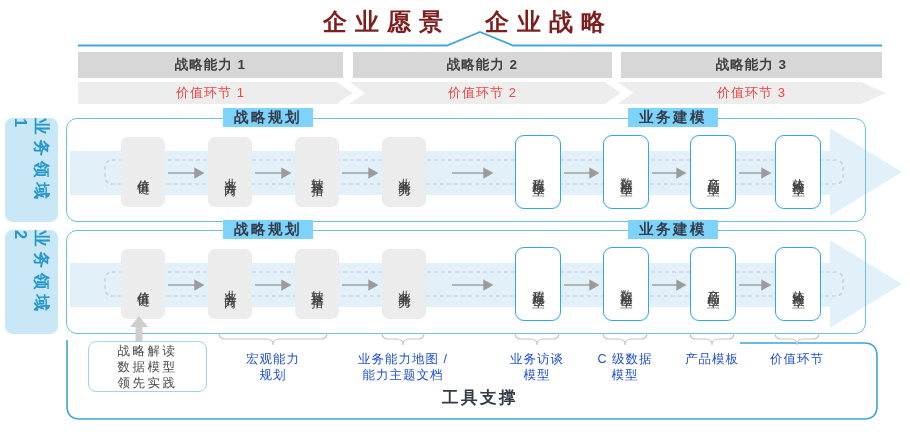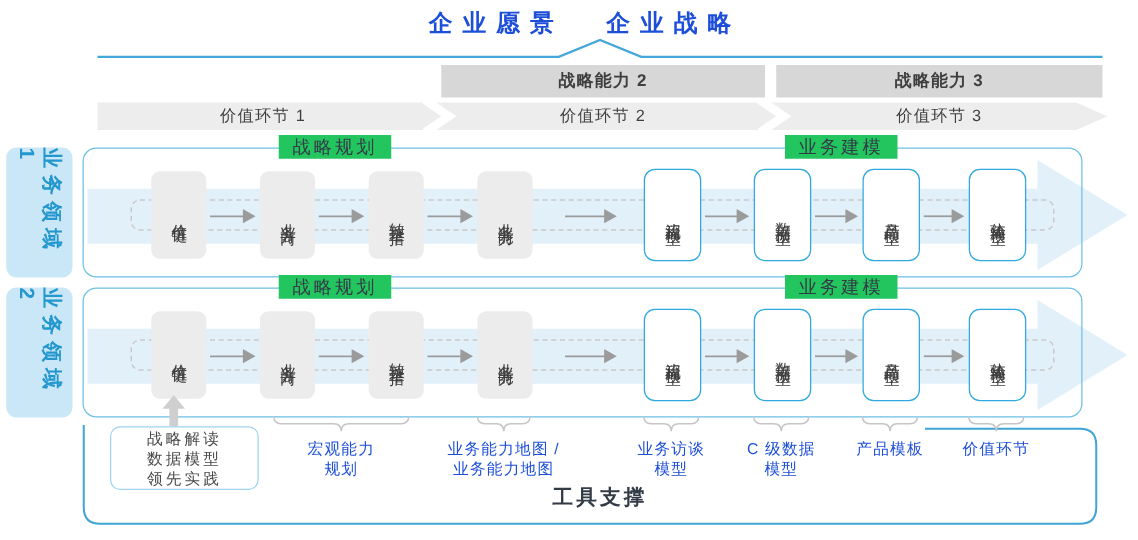--- a/index.html
+++ b/index.html
@@ -5,40 +5,40 @@
   * { margin: 0; padding: 0; box-sizing: border-box; }
   body { background: #fff; font-family: "Liberation Sans", sans-serif; }
   .canvas { position: relative; width: 910px; height: 432px; background: #fff; overflow: hidden; }
   svg.layer { position: absolute; left: 0; top: 0; pointer-events: none; }
   #bg-layer { z-index: 0; }
   #top-layer { z-index: 5; }
 
   
   .title-row { position: absolute; left: 0; top: 6px; width: 910px; display: flex;
                justify-content: center; gap: 34px; transform: translateX(13px); z-index: 2; }
-  .title-row span { color: #1d4ed8; font-size: 19px; font-weight: bold; letter-spacing: 8px; }
+  .title-row span { color: #7f1d1d; font-size: 24px; font-weight: bold; letter-spacing: 8px; }
 
   
   .cap-seg { position: absolute; top: 52px; height: 26px; background: #d7d7d7;
              color: #3e3e3e; font-size: 13.5px; font-weight: 600; letter-spacing: 1px;
              text-align: center; line-height: 26px; z-index: 1; }
-  .val-lab { position: absolute; top: 82px; height: 22px; color: #404040; font-size: 13px;
+  .val-lab { position: absolute; top: 82px; height: 22px; color: #ef4444; font-size: 13px;
              letter-spacing: 1px; text-align: center; line-height: 22px; z-index: 2; }
 
   
   .domain { position: absolute; left: 5px; width: 53px; height: 104px; background: #c9e7f6;
             border-radius: 8px; display: flex; align-items: center; justify-content: center; z-index: 1; }
   .domain span { writing-mode: vertical-rl; text-orientation: sideways; color: #2497cf;
                  font-size: 16.5px; font-weight: bold; letter-spacing: 5px; }
 
   
   .row-panel { position: absolute; left: 66px; width: 800px; height: 104px;
                border: 1.5px solid #6cc0e5; border-radius: 11px; z-index: 1; background: transparent; }
-  .panel-title { position: absolute; top: -11px; transform: translateX(-50%); background: #22c55e;
-                 padding: 0 11px; color: #333b46; font-size: 14.5px; font-weight: normal;
+  .panel-title { position: absolute; top: -11px; transform: translateX(-50%); background: #7dd3fc;
+                 padding: 0 11px; color: #333b46; font-size: 14.5px; font-weight: bold;
                  letter-spacing: 2.5px; white-space: nowrap; text-align: right; }
   .pbox { position: absolute; display: flex; align-items: center; justify-content: center; z-index: 2; }
   .pbox span { writing-mode: vertical-rl; text-orientation: upright; color: #3f3f3f;
                font-size: 12.5px; letter-spacing: 2px; }
   .pbox.g { top: 18px; width: 44px; height: 70px; background: #ececec; border-radius: 7px; }
   .pbox.b { top: 16px; width: 46px; height: 74px; background: #fff;
             border: 1.4px solid #2fa9df; border-radius: 9px; }
 
   
   .practice-box { position: absolute; left: 88px; top: 341px; width: 119px; height: 51px;
@@ -99,20 +99,21 @@
       <line x1="739" y1="285" x2="762" y2="285"></line>
         <polygon points="762,280.5 770,285 762,289.5"></polygon>
     </g>
   </svg>
 
   <div class="title-row">
     <span>企业愿景</span>
     <span>企业战略</span>
   </div>
 
+  <div class="cap-seg" style="left:78px;width:265px;">战略能力 1</div>
   <div class="cap-seg" style="left:353px;width:259px;">战略能力 2</div>
   <div class="cap-seg" style="left:621px;width:261px;">战略能力 3</div>
 
   <div class="val-lab" style="left:78px;width:265px;">价值环节 1</div>
   <div class="val-lab" style="left:353px;width:259px;">价值环节 2</div>
   <div class="val-lab" style="left:621px;width:261px;">价值环节 3</div>
 
   <div class="domain" style="top:118px;">
     <span>业务领域 1</span>
   </div>
@@ -196,21 +197,21 @@
     <span>数据模型</span>
     <span>领先实践</span>
   </div>
 
   <div class="ann" style="left:273px;">
     <div>宏观能力</div>
     <div>规划</div>
   </div>
   <div class="ann" style="left:403px;">
     <div>业务能力地图 /</div>
-    <div>业务能力地图</div>
+    <div>能力主题文档</div>
   </div>
   <div class="ann" style="left:537px;">
     <div>业务访谈</div>
     <div>模型</div>
   </div>
   <div class="ann" style="left:625px;">
     <div>C 级数据</div>
     <div>模型</div>
   </div>
   <div class="ann" style="left:712px;">

